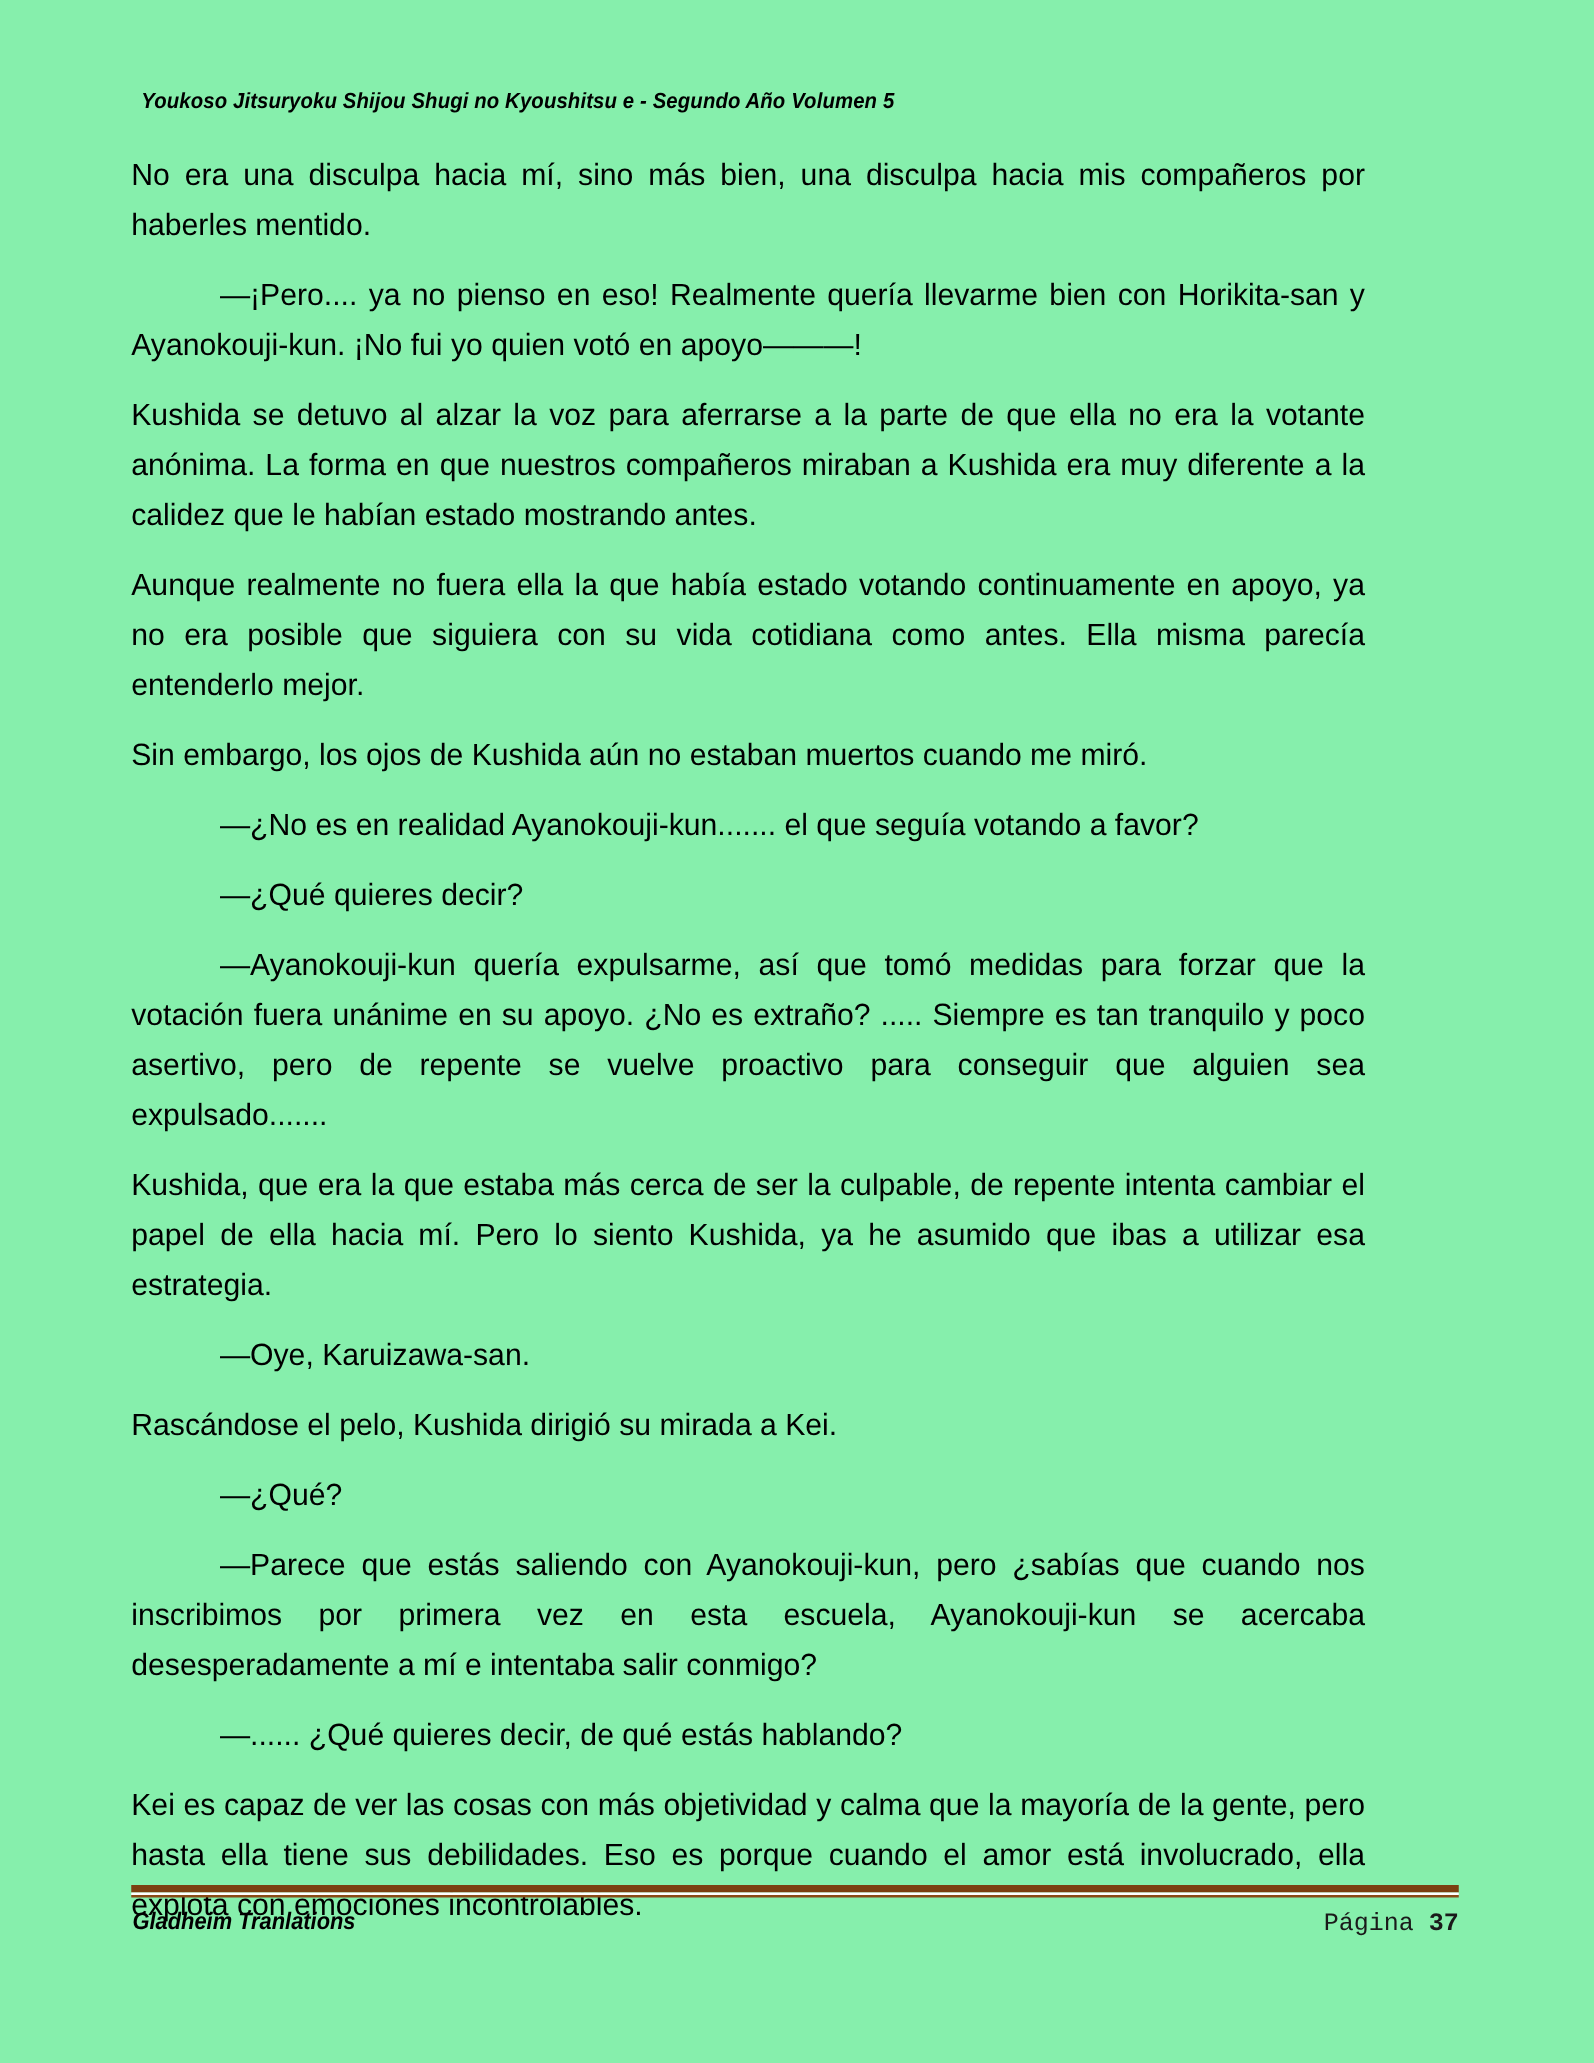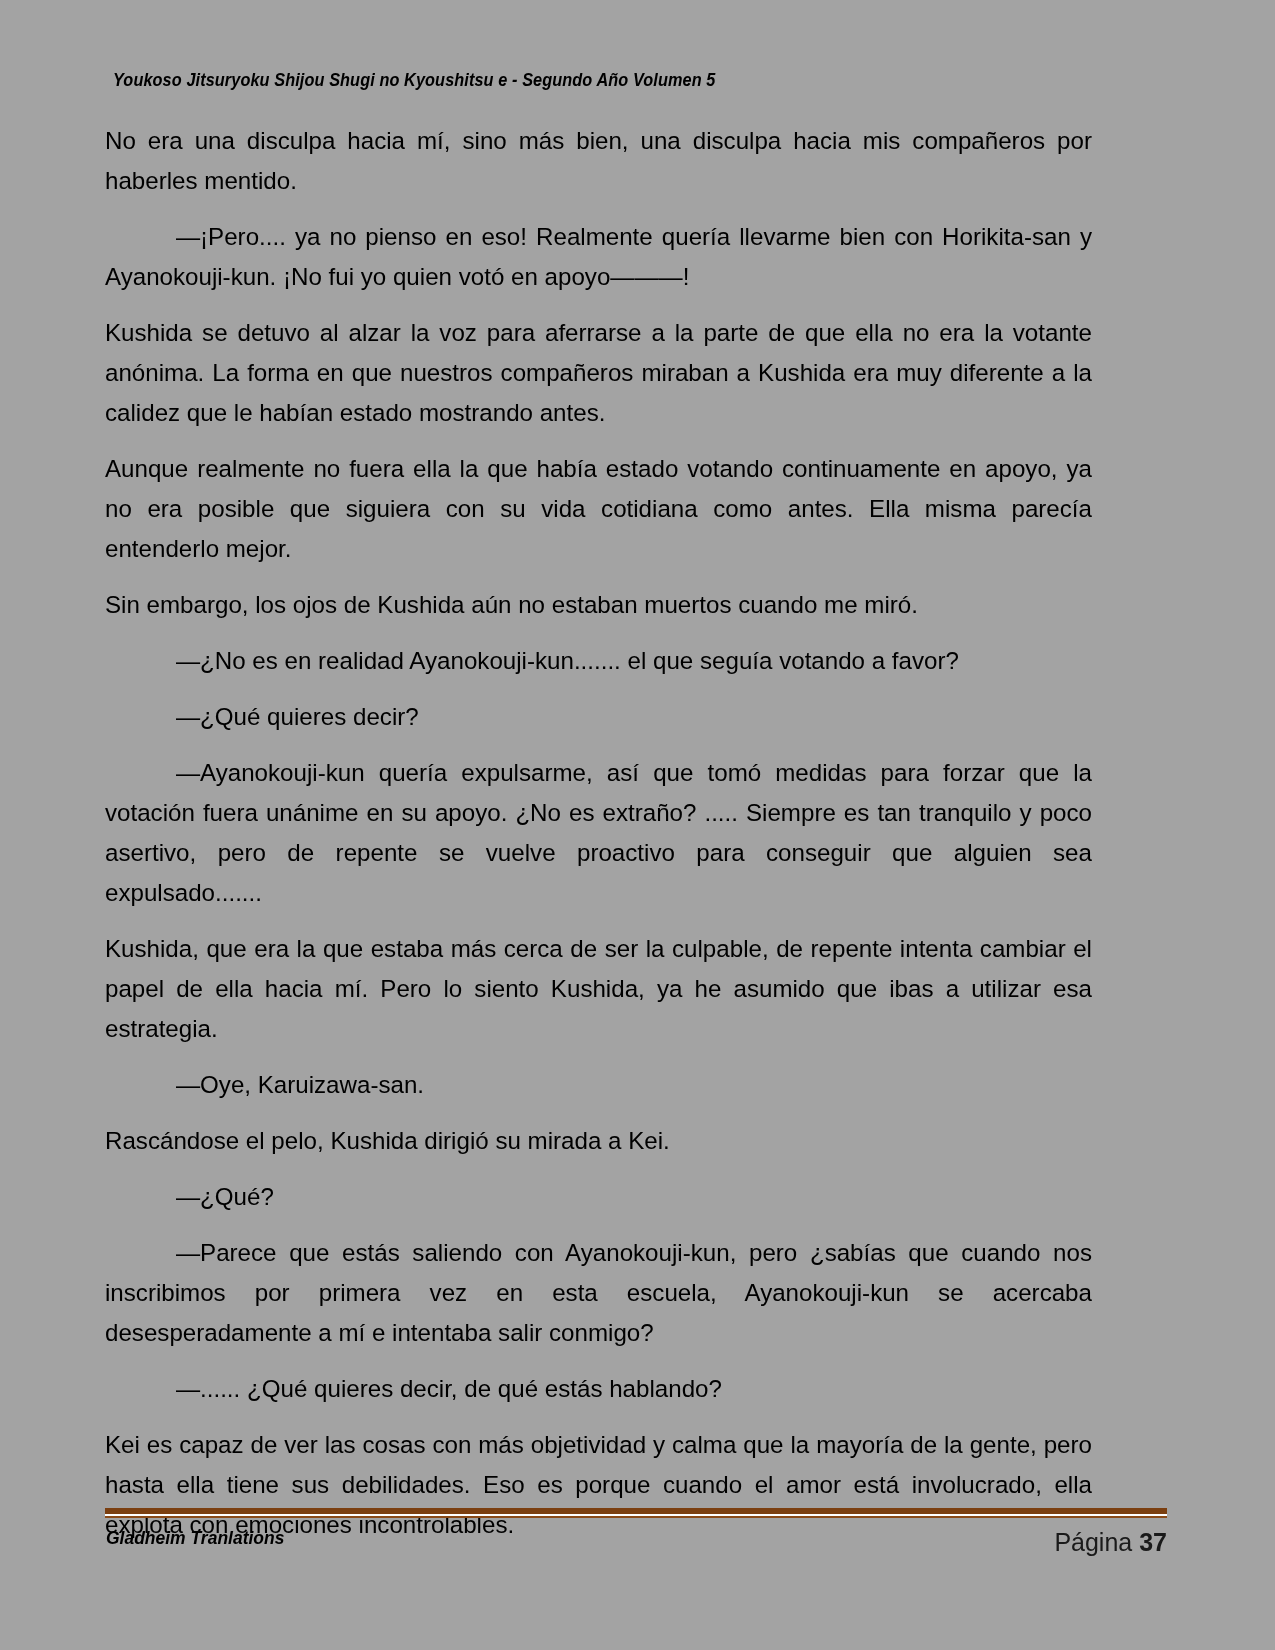--- a/index.html
+++ b/index.html
@@ -11,21 +11,21 @@
     width: 1275px;
     height: 1650px;
     position: relative;
     font-family: "Liberation Sans", sans-serif;
     -webkit-font-smoothing: antialiased;
   }
 
   .page {
     position: absolute;
     inset: 0;
-    background: #a3a3a3;
+    background: #86efac;
   }
 
   
   .running-header {
     position: absolute;
     left: 113px;
     top: 70px;
     width: 1050px;
     font-family: "Liberation Sans", sans-serif;
     font-weight: bold;
@@ -99,22 +99,22 @@
     color: #000000;
     transform: scaleX(0.92);
     transform-origin: left center;
     white-space: nowrap;
   }
 
   .footer-page {
     position: absolute;
     right: 108px;
     top: 1528px;
-    font-family: Liberation Sans, sans-serif;
-    font-size: 25px;
+    font-family: Liberation Mono, monospace;
+    font-size: 20px;
     color: #1a1a1a;
     white-space: nowrap;
   }
   .footer-page .pg-label { font-weight: normal; }
   .footer-page .pg-num { font-weight: bold; }
 </style>
 </head>
 <body>
 
 <div class="page">

